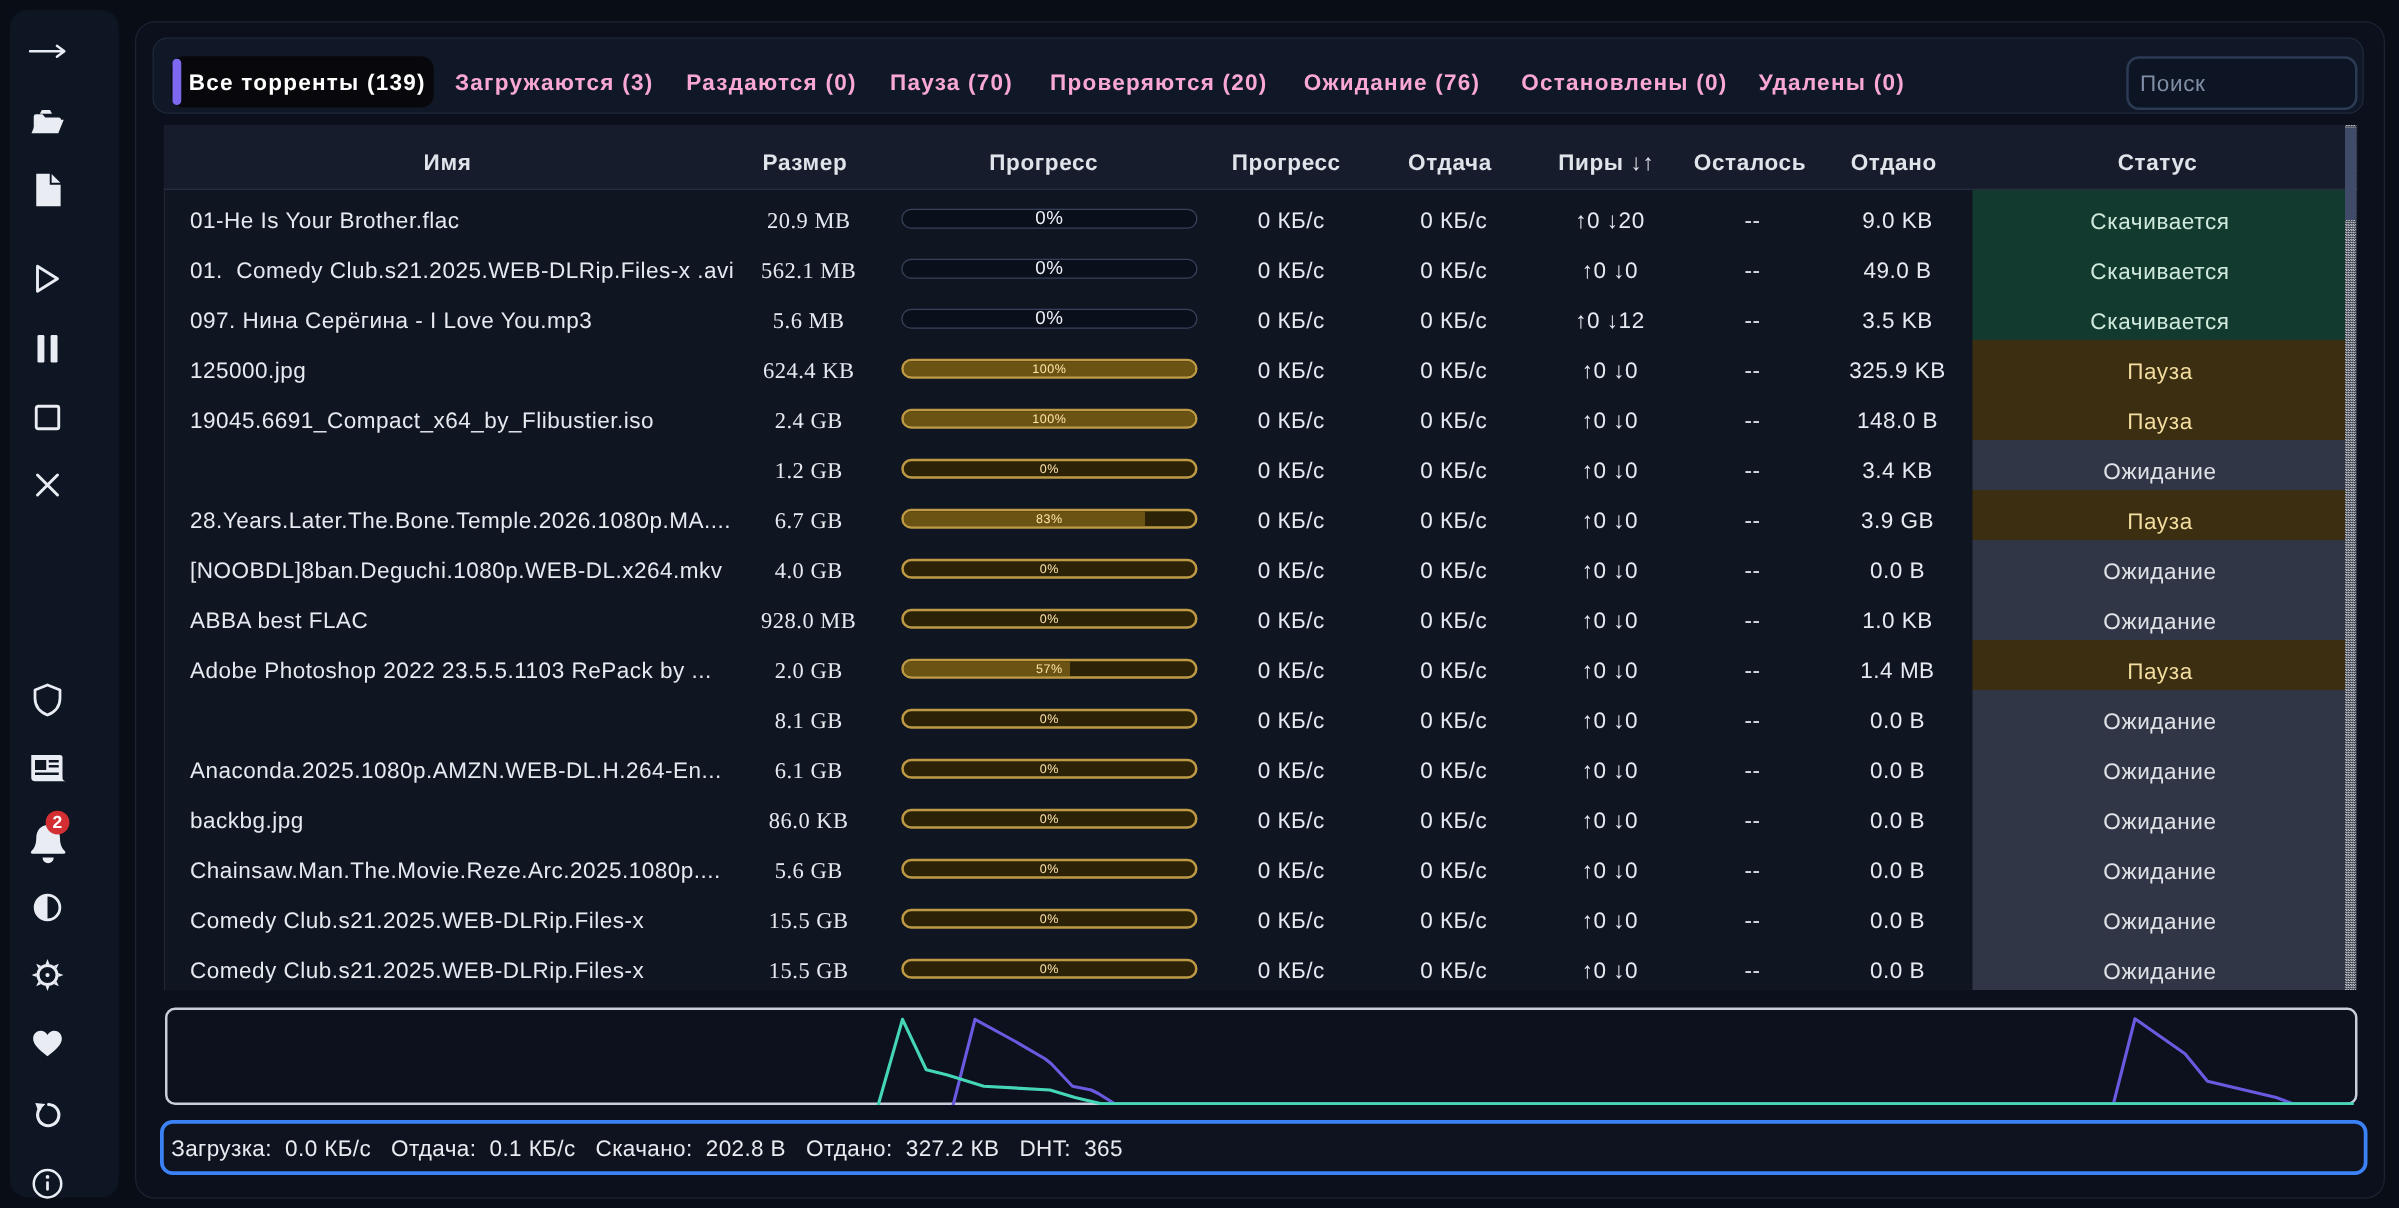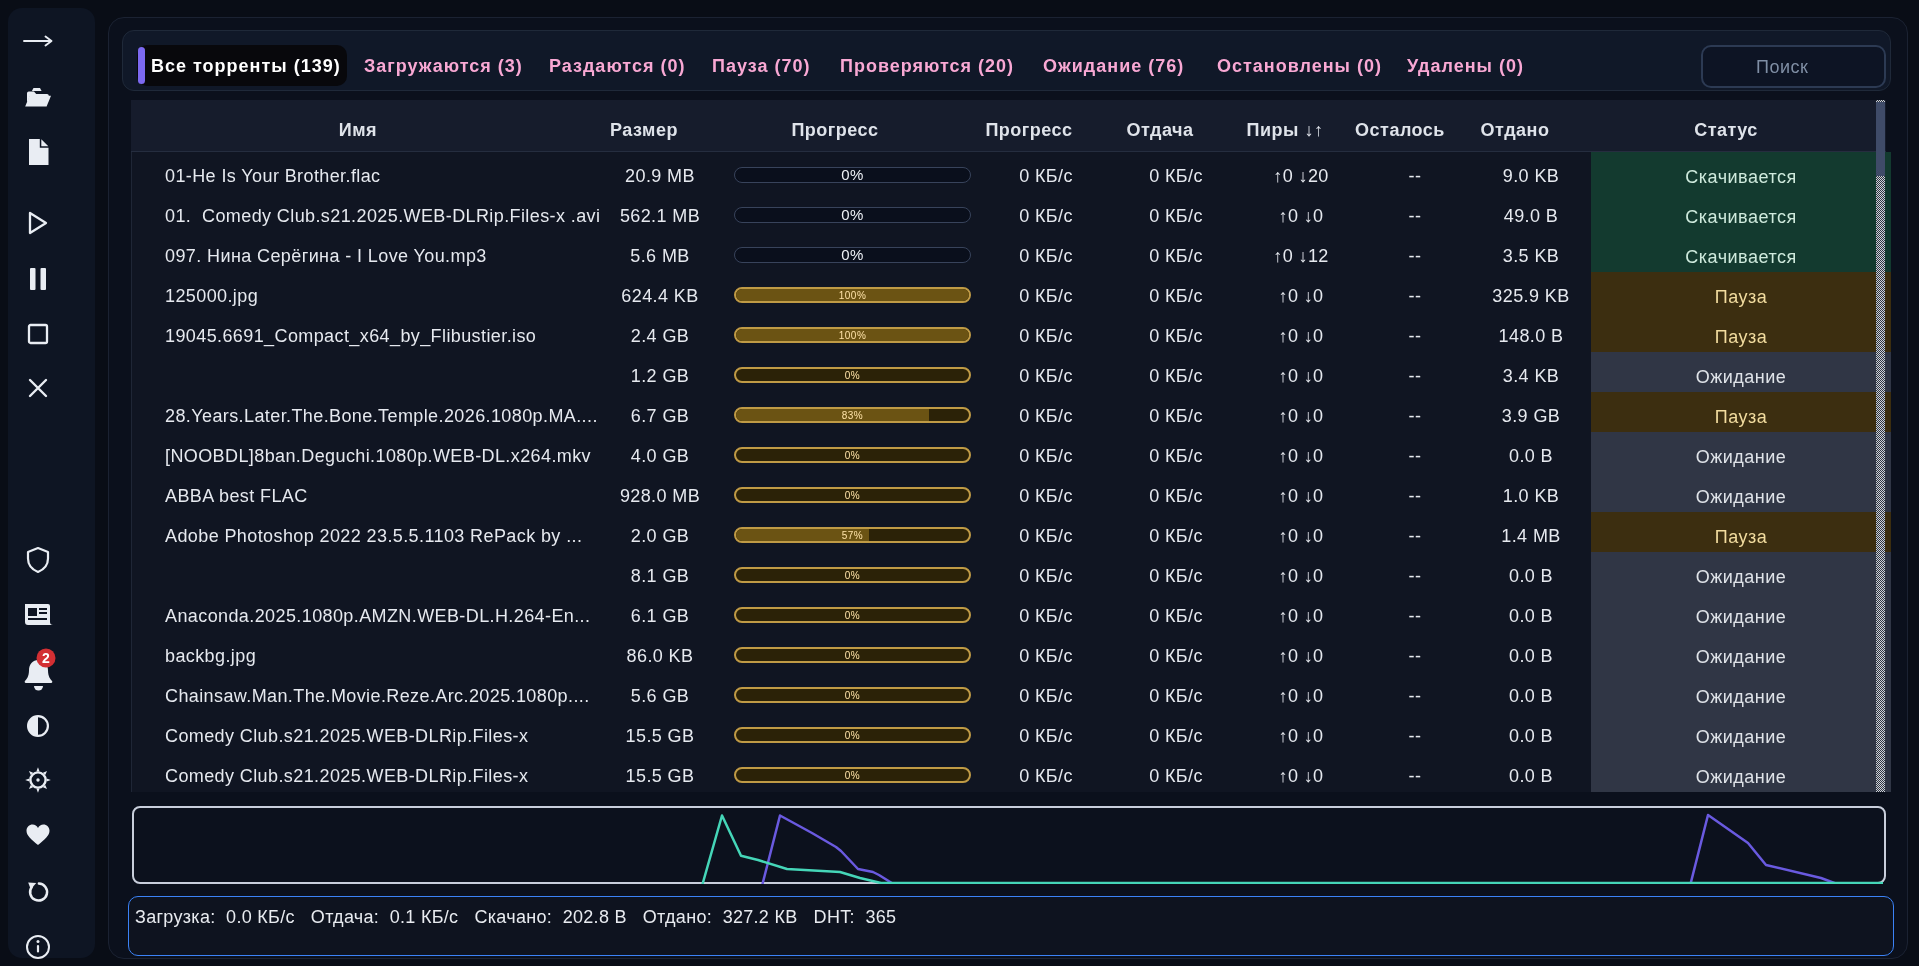--- a/index.html
+++ b/index.html
@@ -20,31 +20,31 @@
 #toolbar { position:absolute; left:122px; top:30px; width:1769px; height:61px;
   background:#101828; border:1px solid #1f2939; border-radius:12px; }
 .tab { position:absolute; top:56px; font-size:18px; letter-spacing:1px; font-weight:bold; color:#f9a8d4; white-space:nowrap; }
 #pill { position:absolute; left:137px; top:45px; width:210px; height:41px;
   background:#08080c; border-radius:10px; }
 #pill i { position:absolute; left:1px; top:2px; width:7px; height:37px;
   background:#7c69f0; border-radius:4px; }
 #pill span { position:absolute; left:14px; top:11px; font-size:18px; letter-spacing:1px; font-weight:bold; color:#fff; white-space:nowrap; }
 #search { position:absolute; left:1701px; top:45px; width:185px; height:43px;
   background:#0d1424; border:2px solid #2c3a53; border-radius:10px; }
-#search span { position:absolute; left:9px; top:10px; font-size:18px; letter-spacing:0.5px; color:#7f8ea4;margin-left:44px; }
+#search span { position:absolute; left:9px; top:10px; font-size:18px; letter-spacing:0.5px; color:#7f8ea4; }
 
 
 #table { position:absolute; left:131px; top:100px; width:1755px; height:692px; background:#101522; box-shadow:inset 1px 0 0 #1f2636; }
 #thead { position:absolute; left:0; top:0; width:1755px; height:52px; background:#161c2c;
   border-bottom:1px solid #252d3f; }
 #thead span { position:absolute; top:20px; transform:translateX(-50%); font-size:18px; letter-spacing:0.5px; font-weight:bold; color:#dfe3ea; white-space:nowrap; }
 #rows { position:absolute; left:0; top:52px; width:1755px; height:640px; }
-.row { position:absolute; left:16px; width:1755px; height:40px; font-size:18px; letter-spacing:0.4px; color:#e6e9ef; }
+.row { position:absolute; left:3px; width:1755px; height:40px; font-size:18px; letter-spacing:0.4px; color:#e6e9ef; }
 .row .nm { position:absolute; left:18px; top:14px; white-space:nowrap; max-width:444px; overflow:hidden; }
-.row .sz { position:absolute; left:513px; top:14px; transform:translateX(-50%); white-space:nowrap; }
+.row .sz { position:absolute; left:513px; top:14px; transform:translateX(-50%); white-space:nowrap;font-family:Liberation Serif, serif; }
 .row .c  { position:absolute; top:14px; transform:translateX(-50%); white-space:nowrap; }
 .dl { left:899px; } .ul { left:1029px; } .pr { left:1154px; } .lf { left:1268px; } .gv { left:1384px; }
 .bar { position:absolute; left:587px; top:15px; width:237px; height:16px; border-radius:8px; overflow:hidden; }
 .bar b { position:absolute; left:0; top:0; width:100%; text-align:center; font-weight:normal;
   font-size:15px; letter-spacing:0.5px; line-height:15px; }
 .bar.blue { background:#0a0f1c; border:1px solid #38435b; }
 .bar.blue b { color:#eef1f6; line-height:14px; }
 .bar.amber { background:#2b2207; border:2px solid #bf9a45; }
 .bar.amber b { color:#ffe3a9; font-size:10px; line-height:13px; }
 .bar.amber .bf { position:absolute; left:0; top:0; height:100%; background:#6b5313; }
@@ -55,22 +55,22 @@
 .st.wait { background:#303645; color:#dfe3e8; }
 #sbar { position:absolute; left:1745px; top:0; width:9px; height:692px;
   background:repeating-conic-gradient(#ccd1da 0% 25%, #30353f 0% 50%) 0 0 / 2px 2px; }
 #sthumb { position:absolute; left:0; top:2px; width:9px; height:74px; background:#3f4b68; }
 
 
 #graph { position:absolute; left:132px; top:806px; width:1754px; height:78px;
   border:2px solid #c8cedb; border-radius:8px; background:#0c111d; }
 
 
-#footer { position:absolute; left:128px; top:896px; width:1766px; height:60px;
-  background:#0e131f; border:1px solid #3b82f6; border-radius:10px; }
+#footer { position:absolute; left:128px; top:896px; width:1766px; height:44px;
+  background:#0e131f; border:3px solid #3b82f6; border-radius:10px; }
 #footer div { position:absolute; left:6px; top:10px; font-size:18px; letter-spacing:0.3px; color:#e8ebf0; white-space:nowrap; }
 #footer span { margin-right:16px; }
 </style></head>
 <body>
 <div id="page">
 <div id="side">
 <div class="ico" style="top:25px">
         <svg width="32" height="16" viewBox="0 0 32 16">
           <path d="M2 8 H29 M23.5 3.6 L29.5 8 L23.5 12.4" fill="none" stroke="#e9edf3" stroke-width="1.9" stroke-linecap="round" stroke-linejoin="round"></path>
         </svg>

